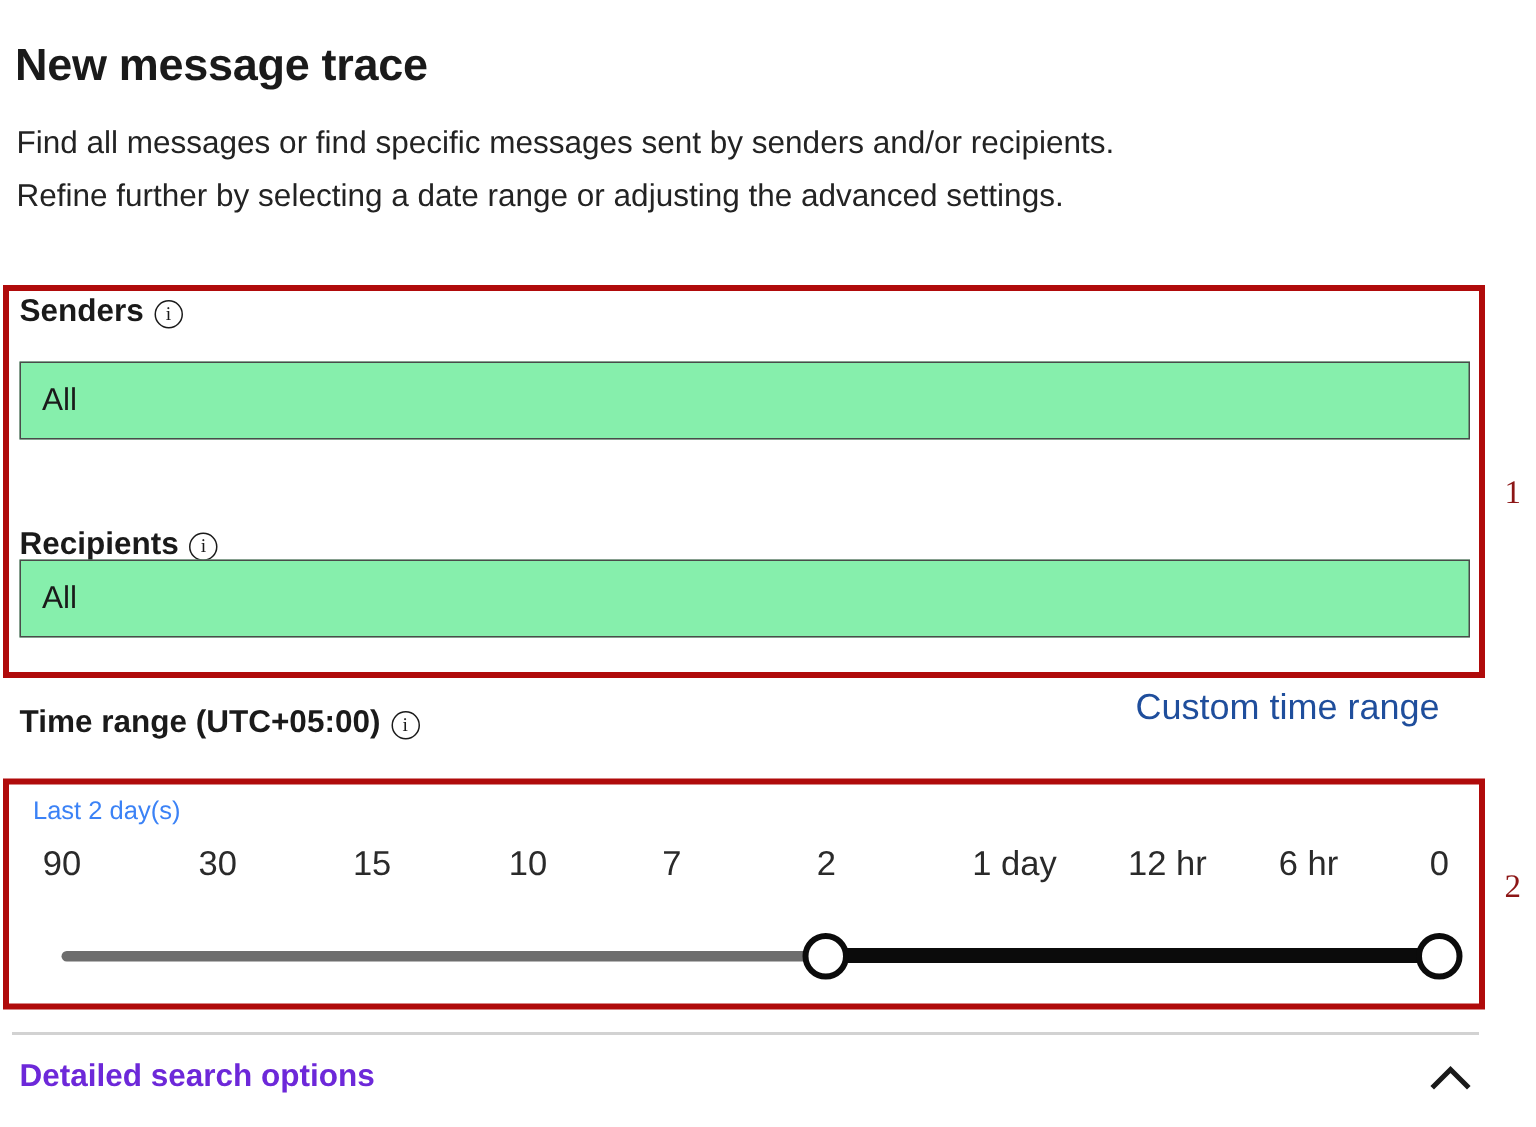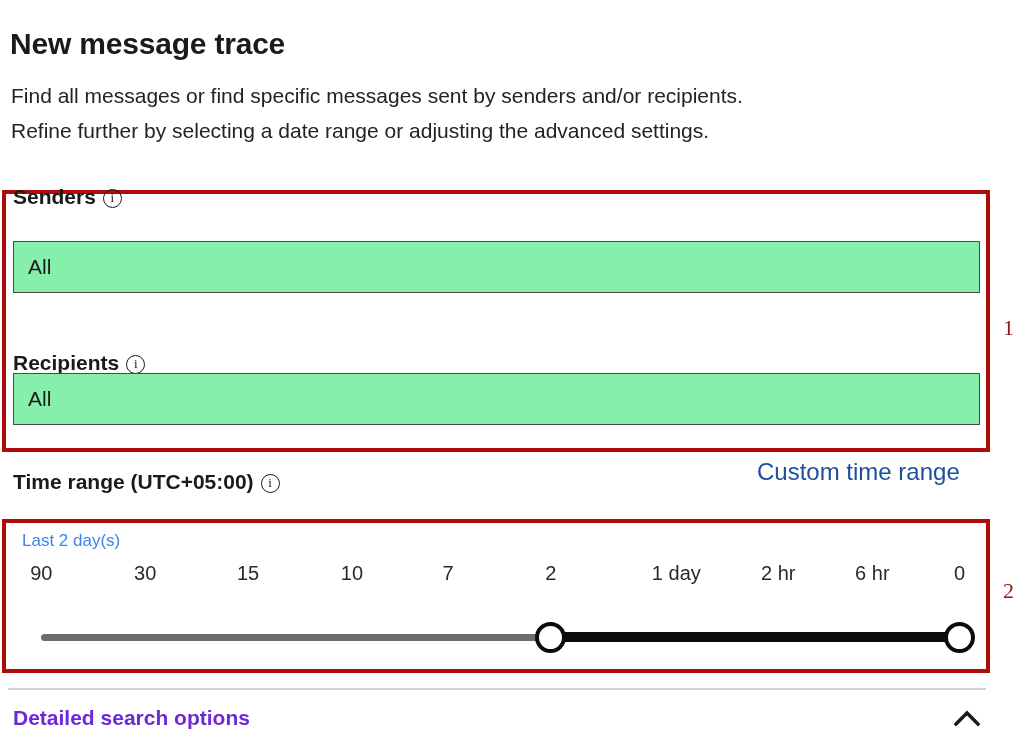--- a/index.html
+++ b/index.html
@@ -63,21 +63,21 @@
   .field-label {
     position: absolute;
     font-size: 21px;
     font-weight: bold;
     color: #1a1a1a;
     white-space: nowrap;
     display: flex;
     align-items: center;
     gap: 7px;
   }
-  #senders-label   { left: 13px; top: 185px; }
+  #senders-label   { left: 13px; top: 196px; }
   #recipients-label{ left: 13px; top: 330px; margin-top: 21px; }
   #timerange-label { left: 13px; top: 470px; }
 
   .info-icon {
     display: inline-flex;
     align-items: center;
     justify-content: center;
     width: 19px;
     height: 19px;
     border: 1.6px solid #1a1a1a;
@@ -140,21 +140,21 @@
   .slider-ticks {
     position: absolute;
     left: 0;
     top: 39px;
     width: 980px;
     height: 32px;
   }
   .tick-label {
     position: absolute;
     transform: translateX(-50%);
-    font-size: 20px;
+    font-size: 23px;
     color: #2a2a2a;
     white-space: nowrap;
   }
   .slider-track-area {
     position: absolute;
     left: 0;
     top: 96px;
     width: 980px;
     height: 36px;
   }
@@ -253,21 +253,21 @@
 <div class="slider-panel">
   <div id="slider-caption">Last 2 day(s)</div>
   <div class="slider-ticks" id="slider-ticks">
       <div class="tick-label" style="left: 3.6%;">90</div>
       <div class="tick-label" style="left: 14.2%;">30</div>
       <div class="tick-label" style="left: 24.7%;">15</div>
       <div class="tick-label" style="left: 35.3%;">10</div>
       <div class="tick-label" style="left: 45.1%;">7</div>
       <div class="tick-label" style="left: 55.6%;">2</div>
       <div class="tick-label" style="left: 68.4%;">1 day</div>
-      <div class="tick-label" style="left: 78.8%;">2 hr</div>
+      <div class="tick-label" style="left: 78.8%;">12 hr</div>
       <div class="tick-label" style="left: 88.4%;">6 hr</div>
       <div class="tick-label" style="left: 97.3%;">0</div>
     </div>
   <div class="slider-track-area">
     <div class="track-base" id="track-base" style="left: 3.6%; width: 52%; background: rgb(109, 109, 109);"></div>
     <div class="track-active" id="track-active" style="left: 55.6%; width: 41.7%; background: rgb(11, 11, 11);"></div>
     <div class="slider-handle" id="handle-left" style="left: 55.6%;"></div>
     <div class="slider-handle" id="handle-right" style="left: 97.3%;"></div>
   </div>
 </div>

